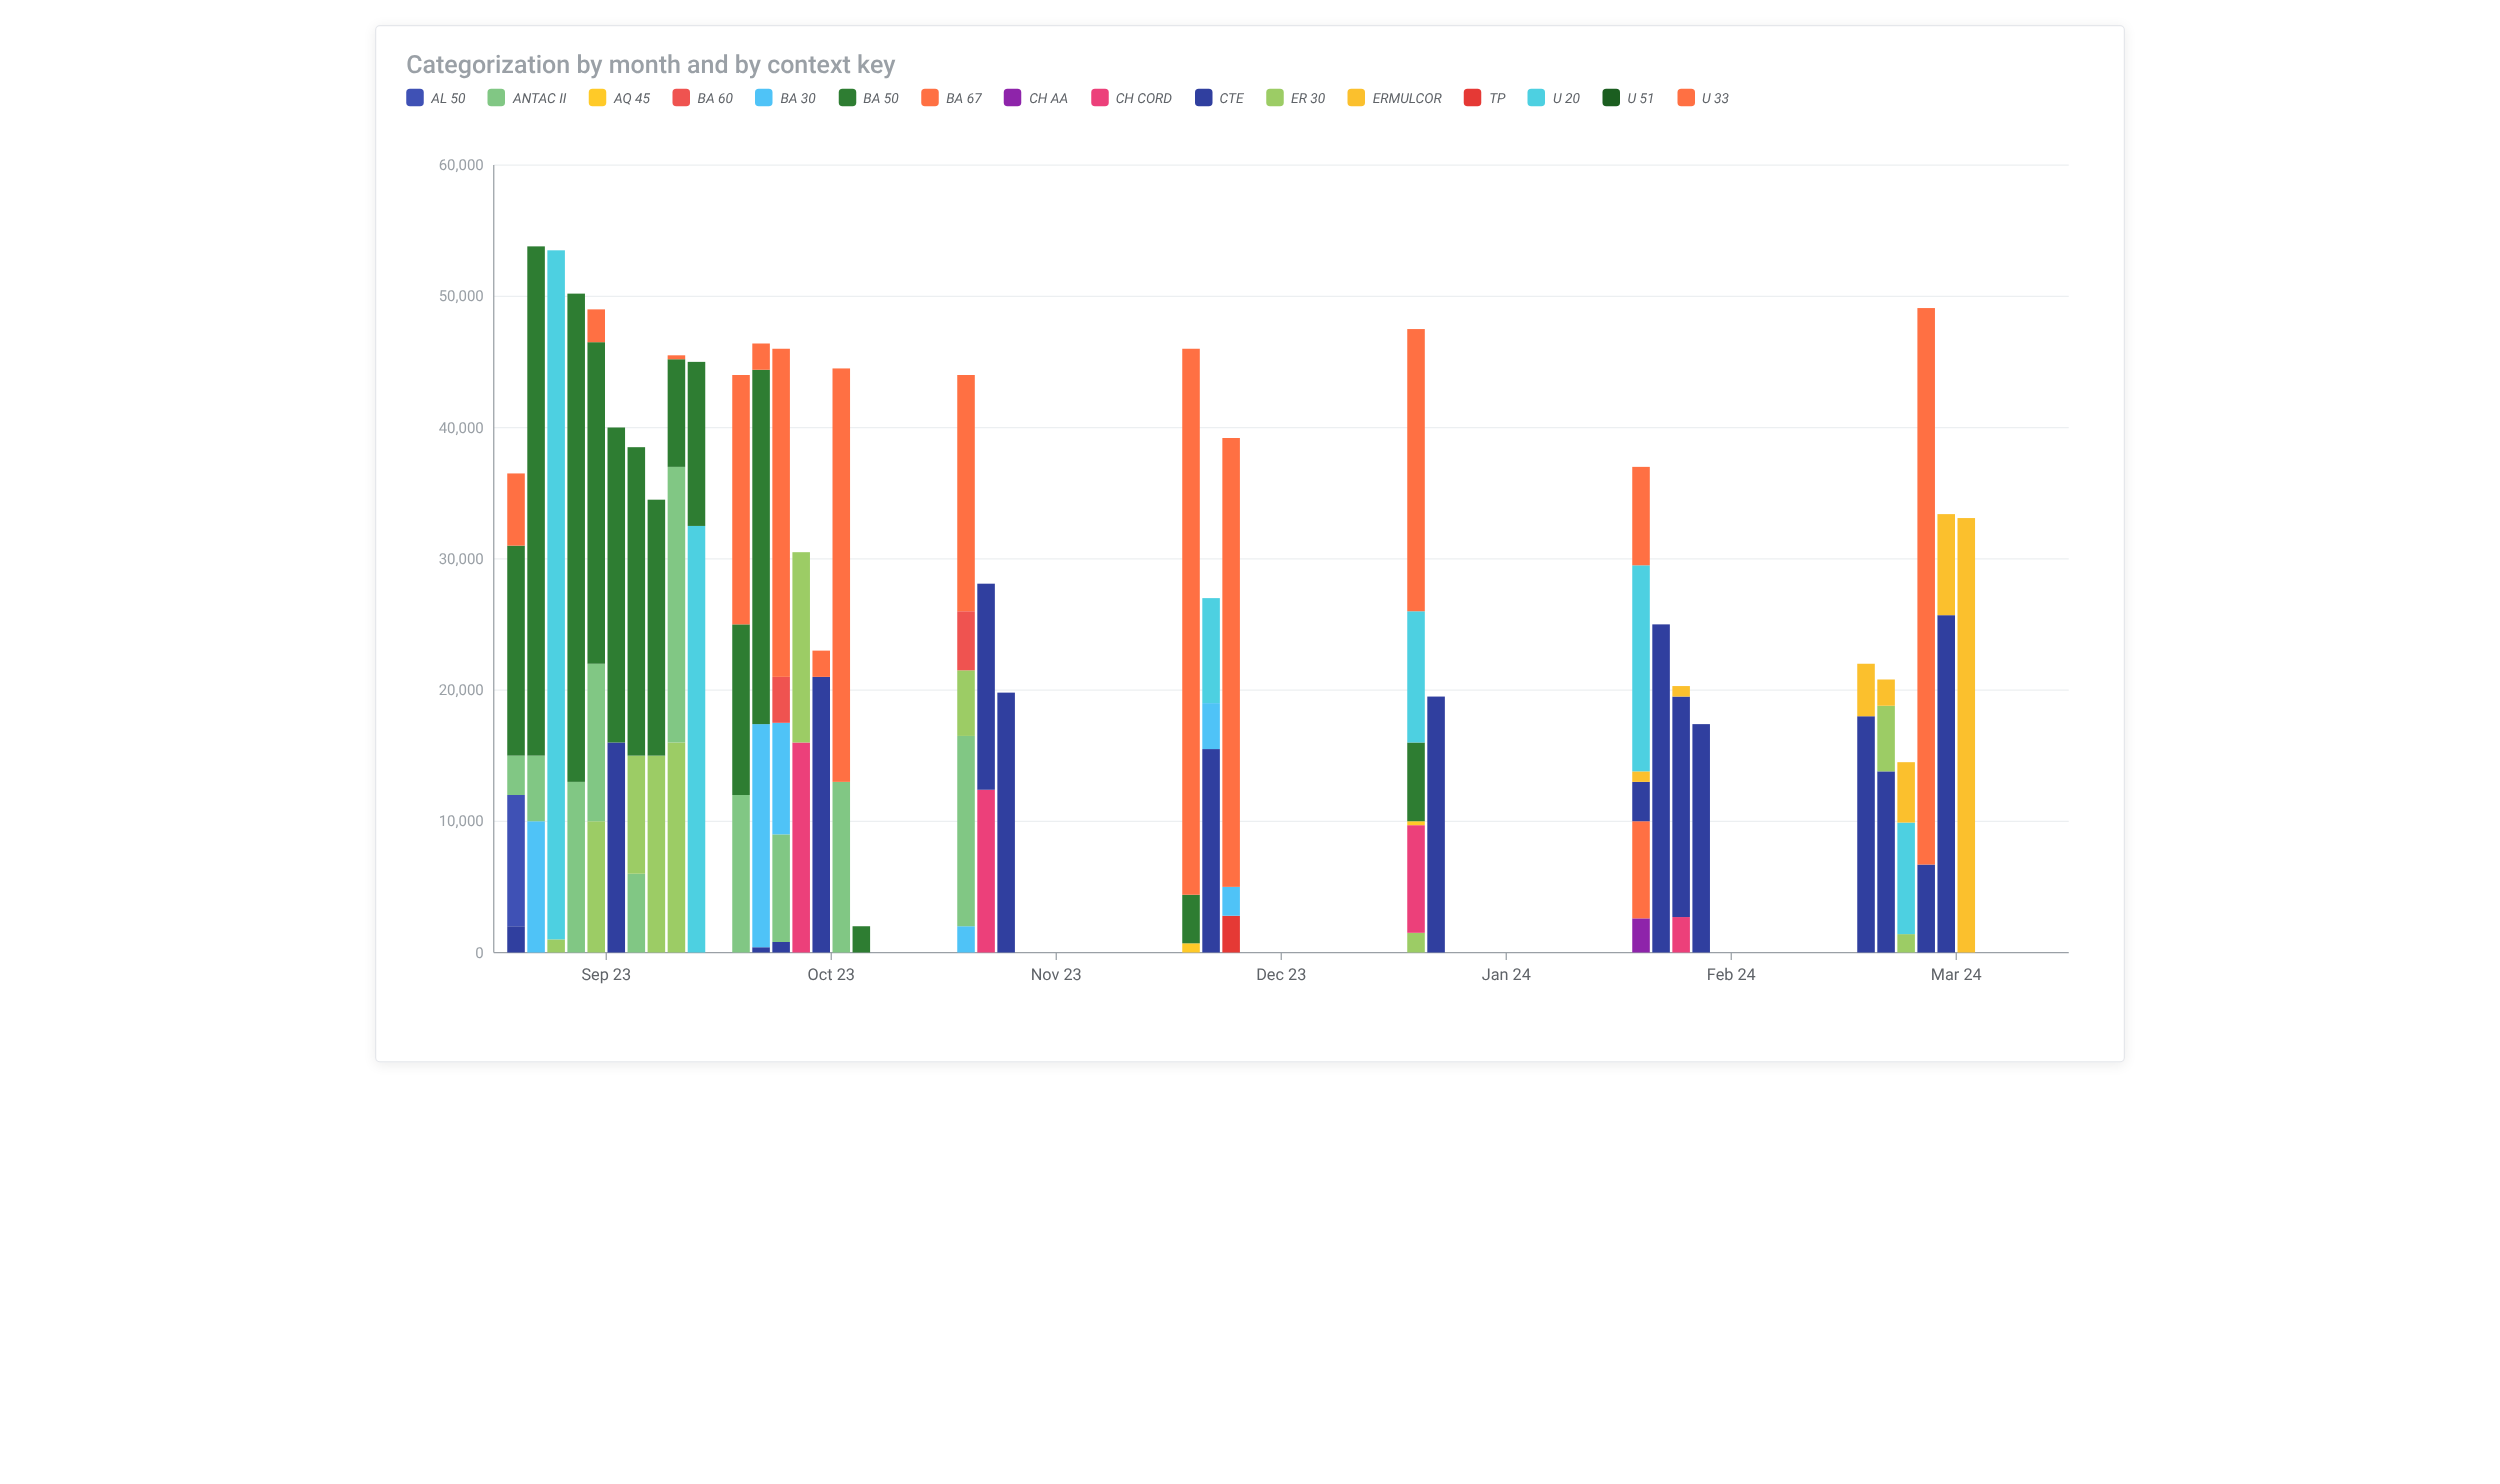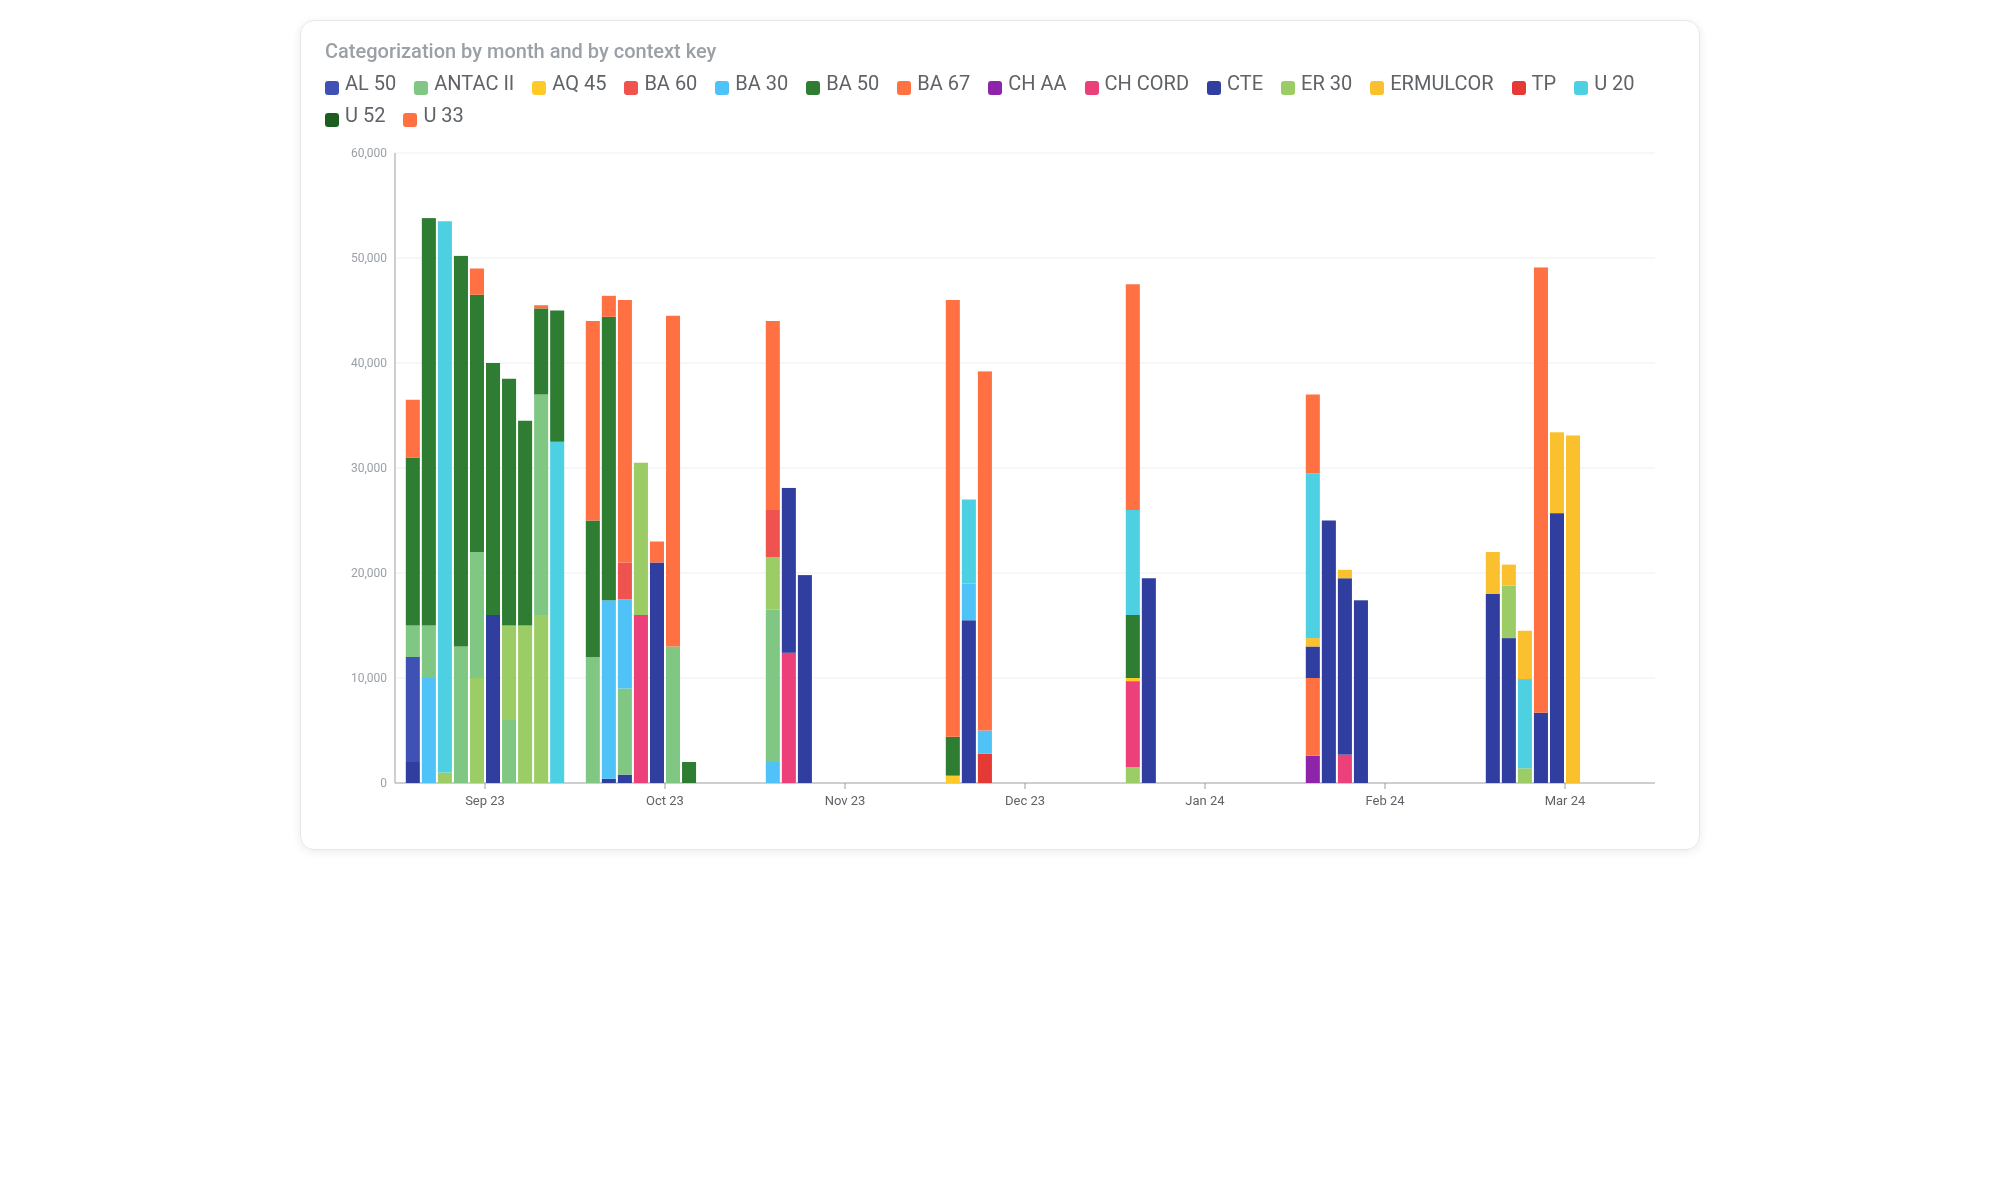--- a/index.html
+++ b/index.html
@@ -7,44 +7,45 @@
     padding: 0;
     font-family: -apple-system, BlinkMacSystemFont, "Segoe UI", Roboto, Helvetica, Arial, sans-serif;
     background: #fff;
   }
   .card {
     box-sizing: border-box;
     width: 1400px;
     height: 830px;
     margin: 20px auto;
     border: 1px solid #e5e7eb;
-    border-radius: 14px;
+    border-radius: 4px;
     box-shadow: 0 2px 10px rgba(0,0,0,0.08);
     padding: 18px 24px 18px 24px;
     display: flex;
     flex-direction: column;
   }
   .title {
     font-size: 20px;
     color: #9aa0a6;
     margin: 0 0 8px 0;
     font-weight: 500;
   }
   .legend {
     display: flex;
     flex-wrap: wrap;
     gap: 8px 18px;
     margin-bottom: 8px;
   }
   .legend-item {
     display: inline-flex;
-    align-items: flex-end;
-    font-size: 20px;
+    align-items: center;
+    font-size: 11px;
     color: #5f6368;
     gap: 6px;
+    font-style: italic;
   }
   .swatch {
     width: 14px;
     height: 14px;
     border-radius: 3px;
     display: inline-block;
   }
   .plot-wrap {
     flex: 1 1 auto;
     position: relative;
@@ -112,21 +113,21 @@
       <span class="legend-item">
         <span class="swatch" style="background: rgb(229, 57, 53);"></span>
         <span>TP</span>
       </span>
       <span class="legend-item">
         <span class="swatch" style="background: rgb(77, 208, 225);"></span>
         <span>U 20</span>
       </span>
       <span class="legend-item">
         <span class="swatch" style="background: rgb(27, 94, 32);"></span>
-        <span>U 52</span>
+        <span>U 51</span>
       </span>
       <span class="legend-item">
         <span class="swatch" style="background: rgb(255, 112, 67);"></span>
         <span>U 33</span>
       </span>
     </div>
   <div class="plot-wrap">
     <svg id="plot" viewBox="0 0 1350 680" width="100%" height="100%">
         <line x1="70" x2="1330" y1="640" y2="640" class="axis"></line>
         <text x="62" y="644" text-anchor="end" class="tick-label">0</text>

